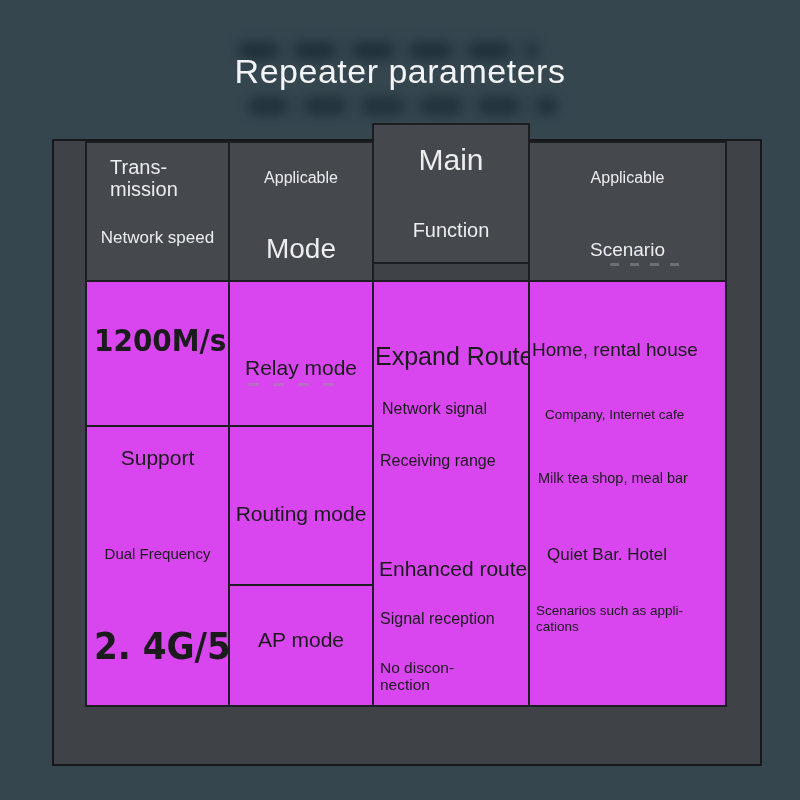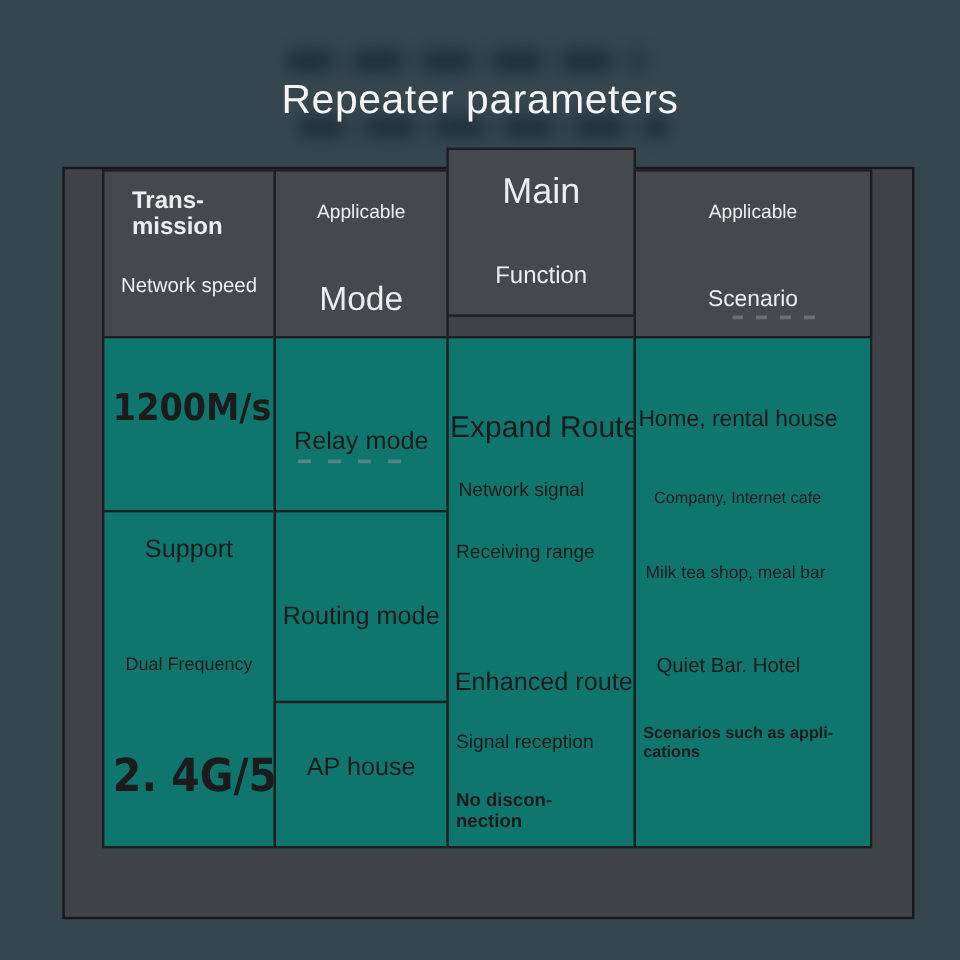--- a/index.html
+++ b/index.html
@@ -9,35 +9,35 @@
     font-family:"Liberation Sans",sans-serif;
   }
   
   .ghost{
     position:absolute;border-radius:8px;filter:blur(6px);
     background:repeating-linear-gradient(90deg,rgba(24,40,50,.75) 0 38px,rgba(24,40,50,.12) 38px 58px);
   }
   .g1{left:238px;top:42px;width:300px;height:17px;}
   .g2{left:248px;top:97px;width:310px;height:18px;opacity:.9;}
   .title{
-    position:absolute;left:0;right:0;top:52px;margin:12px;
+    position:absolute;left:0;right:0;top:52px;margin:0;
     text-align:center;font-size:34px;font-weight:400;letter-spacing:.5px;
     color:#F2F4F5;
   }
   .panel{
     position:absolute;left:52px;top:139px;width:710px;height:627px;
     background:#3F4246;border:2px solid #17181B;box-sizing:border-box;
   }
   .cell{
     position:absolute;box-sizing:border-box;
-    border:2px solid #1D1E21;background:#0f766e;color:#1B1B1D;
+    border:2px solid #1D1E21;background:#d946ef;color:#1B1B1D;
   }
   .hcell{background:#45484C;color:#ECEDEF;}
   .t{position:absolute;left:0;right:0;text-align:center;}
-  .pre{white-space:pre-line;font-weight:bold;}
+  .pre{white-space:pre-line;}
   .nowrap{white-space:nowrap;}
   .left{text-align:left;}
   .big{
     font-family:"DejaVu Sans","Liberation Sans",sans-serif;font-weight:700;
     transform:scaleX(.9);transform-origin:50% 50%;
   }
   
   .artifact{
     position:absolute;height:3px;border-radius:2px;
     background:repeating-linear-gradient(90deg,rgba(150,150,150,.5) 0 11px,rgba(0,0,0,0) 11px 25px);
@@ -93,21 +93,21 @@
   <div class="cell" style="left:228px;top:280px;width:146px;height:147px">
     <div class="t" style="top:74px;font-size:21px">Relay mode</div>
     <div class="artifact" style="left:18px;right:28px;top:101px"></div>
   </div>
 
   <div class="cell" style="left:228px;top:425px;width:146px;height:161px">
     <div class="t" style="top:75px;font-size:21px">Routing mode</div>
   </div>
 
   <div class="cell" style="left:228px;top:584px;width:146px;height:123px">
-    <div class="t" style="top:42px;font-size:21px">AP house</div>
+    <div class="t" style="top:42px;font-size:21px">AP mode</div>
   </div>
 
   <div class="cell" style="left:372px;top:280px;width:158px;height:427px">
     <div class="t left nowrap" style="top:60px;padding-left:1px;font-size:25px">Expand Router</div>
     <div class="t left" style="top:118px;padding-left:8px;font-size:16px">Network signal</div>
     <div class="t left" style="top:170px;padding-left:6px;font-size:16px">Receiving range</div>
     <div class="t left nowrap" style="top:275px;padding-left:5px;font-size:21px">Enhanced router</div>
     <div class="t left pre" style="top:377px;padding-left:6px;font-size:15.5px;line-height:17px">No discon-
 nection</div>
     <div class="t left" style="top:328px;padding-left:6px;font-size:16px">Signal reception</div>

